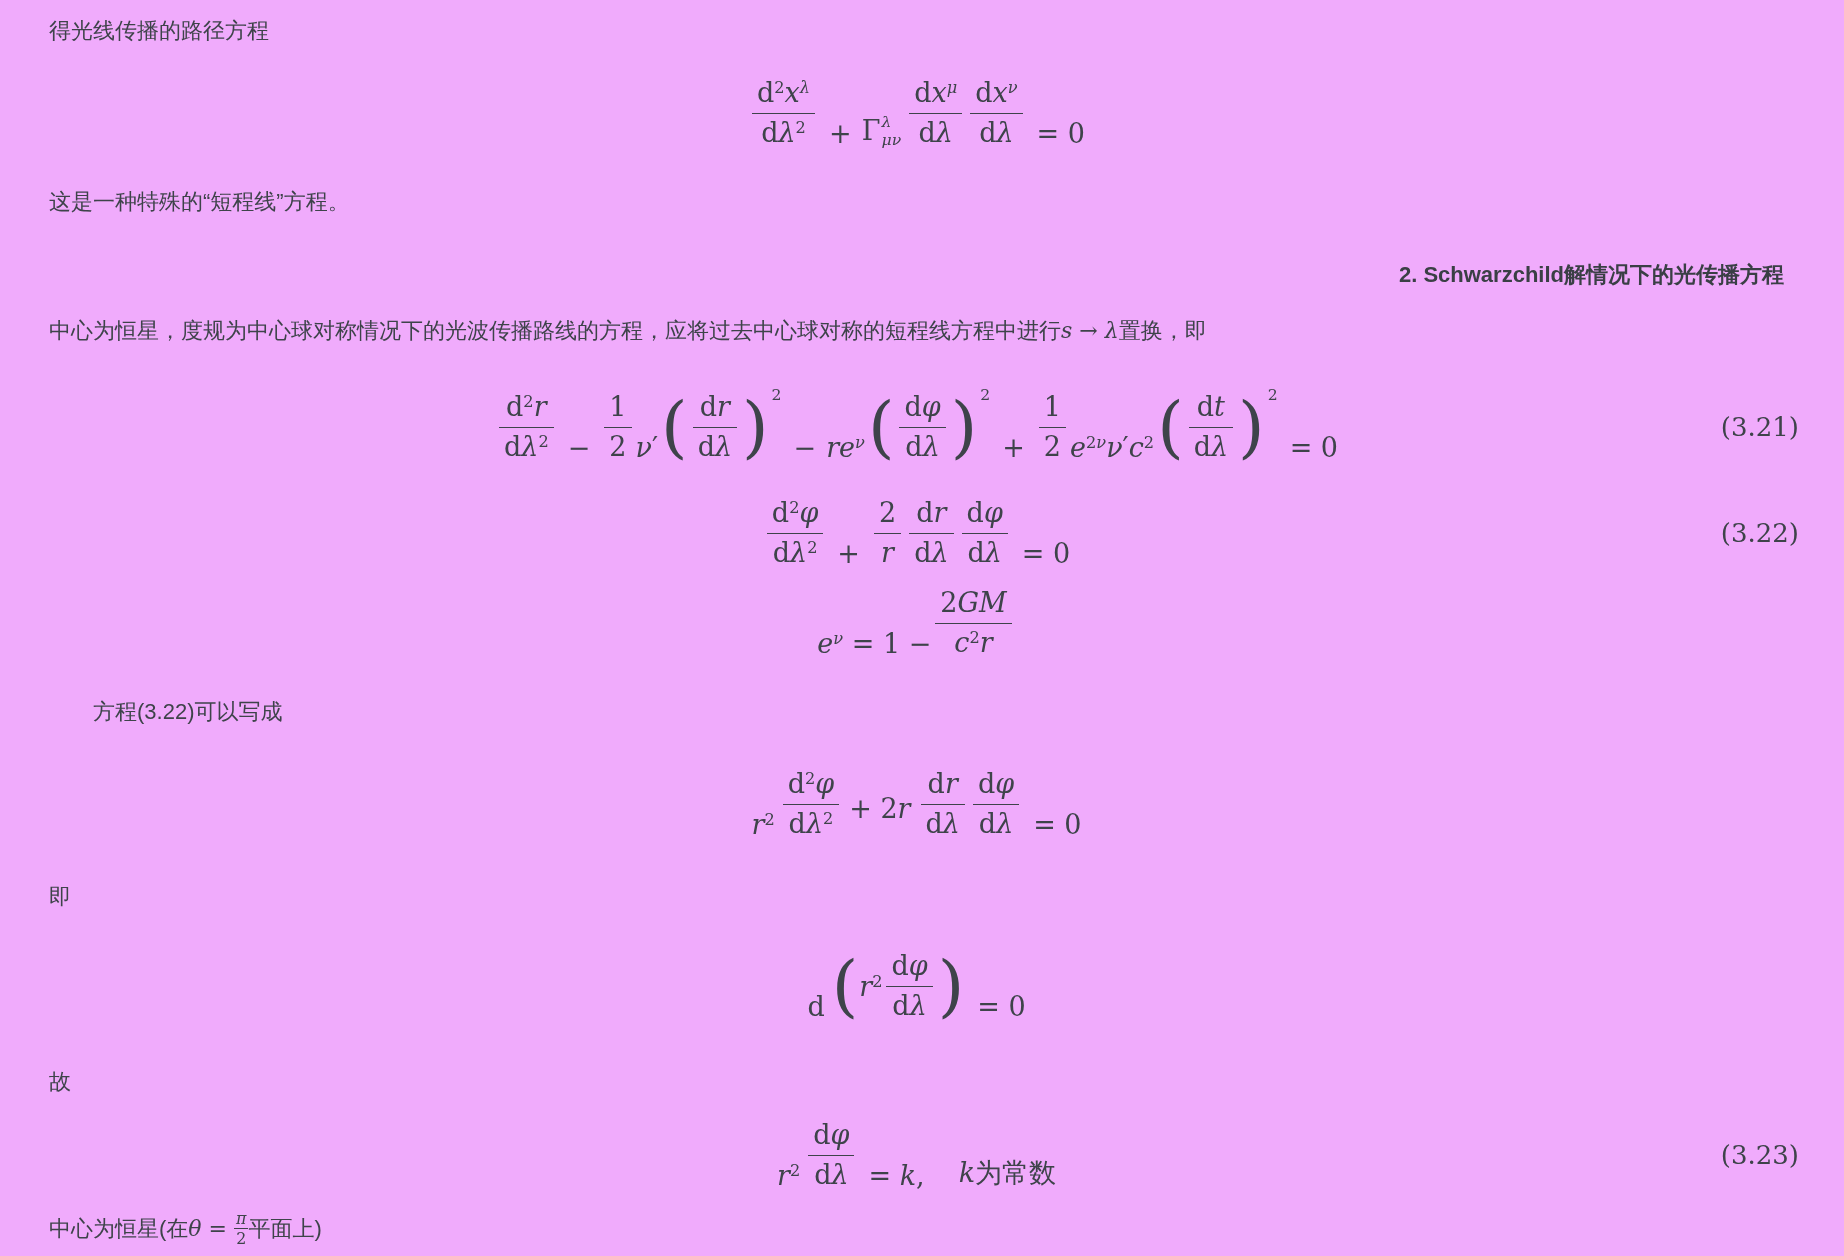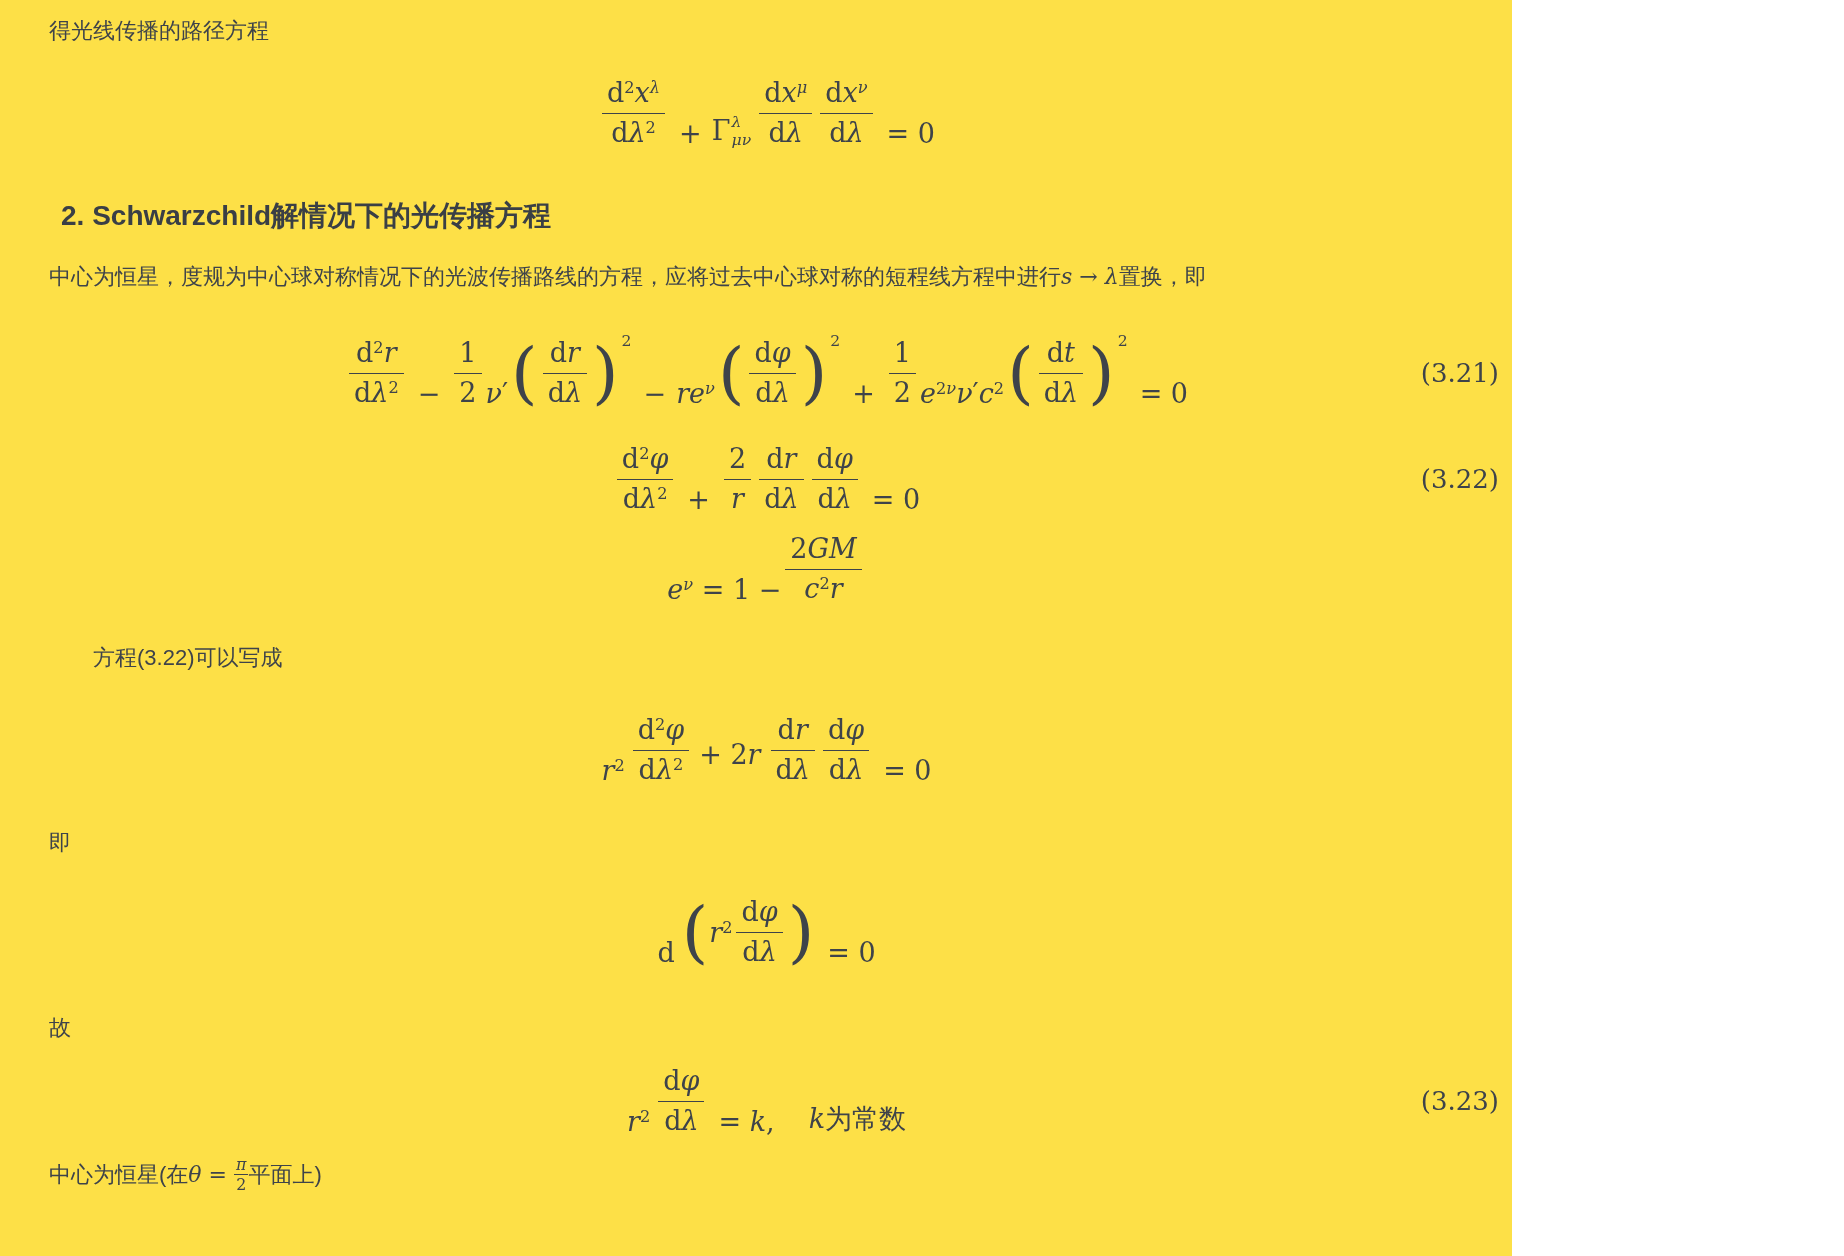--- a/index.html
+++ b/index.html
@@ -1,27 +1,27 @@
 <!DOCTYPE html>
 <html><head>
 <meta charset="utf-8">
 <style>
   html,body { margin:0; padding:0; background:#ffffff; }
   .page {
     position:relative;
-    width:1512px; height:1256px;
+    width:1844px; height:1256px;
     box-sizing:border-box;
-    padding:14px 28px 0 49px;
+    padding:14px 60px 0 49px;
     overflow:hidden;
-    background:#fde047;
+    background:#f0abfc;
     color:#3e434a;
     font-family:"Liberation Sans","DejaVu Sans",sans-serif;
   }
   .para { margin:0; font-size:22px; line-height:1.5; color:#3e434a; }
-  .heading { margin:12px; font-size:28px; line-height:1.5; font-weight:700; color:#3a3f45; }
+  .heading { margin:0; font-size:22px; line-height:1.5; font-weight:700; color:#3a3f45;text-align:right; }
 
   
   .imath { font-family:"DejaVu Serif","Liberation Serif",serif; font-size:22px; }
   .sfrac { display:inline-block; vertical-align:-0.55em; text-align:center; line-height:1.1; font-size:72%; }
   .sfrac .snum { display:block; padding:0 2px 1px; }
   .sfrac .sden { display:block; border-top:1.3px solid currentColor; padding:1px 2px 0; }
 
   
   .eq-row { position:relative; display:flex; justify-content:center; align-items:center; }
   .math { display:inline-flex; align-items:flex-end; font-family:"DejaVu Serif","Liberation Serif",serif; font-size:27px; color:#3e434a; white-space:nowrap; }
@@ -74,20 +74,21 @@
           <span class="den">d<i>λ</i></span>
         </span>
       <span class="frac">
           <span class="num">d<i>x</i><sup><i>ν</i></sup></span>
           <span class="den">d<i>λ</i></span>
         </span>
       <span class="rhs">= 0</span>
     </span>
   </div>
 
+  <p class="para" style="margin-top:30px;">这是一种特殊的“短程线”方程。</p>
 
   <p class="heading" style="margin-top:40px;">2. Schwarzchild解情况下的光传播方程</p>
 
   <p class="para" style="margin-top:23px;"><span>中心为恒星，度规为中心球对称情况下的光波传播路线的方程，应将过去中心球对称的短程线方程中进行</span><span class="imath"><i>s</i> → <i>λ</i></span><span>置换，即</span></p>
 
   <div class="eq-row" style="margin-top:30px; height:100px;">
     <span class="math">
       <span class="frac">
           <span class="num">d<sup>2</sup><i>r</i></span>
           <span class="den">d<i>λ</i><sup>2</sup></span>

